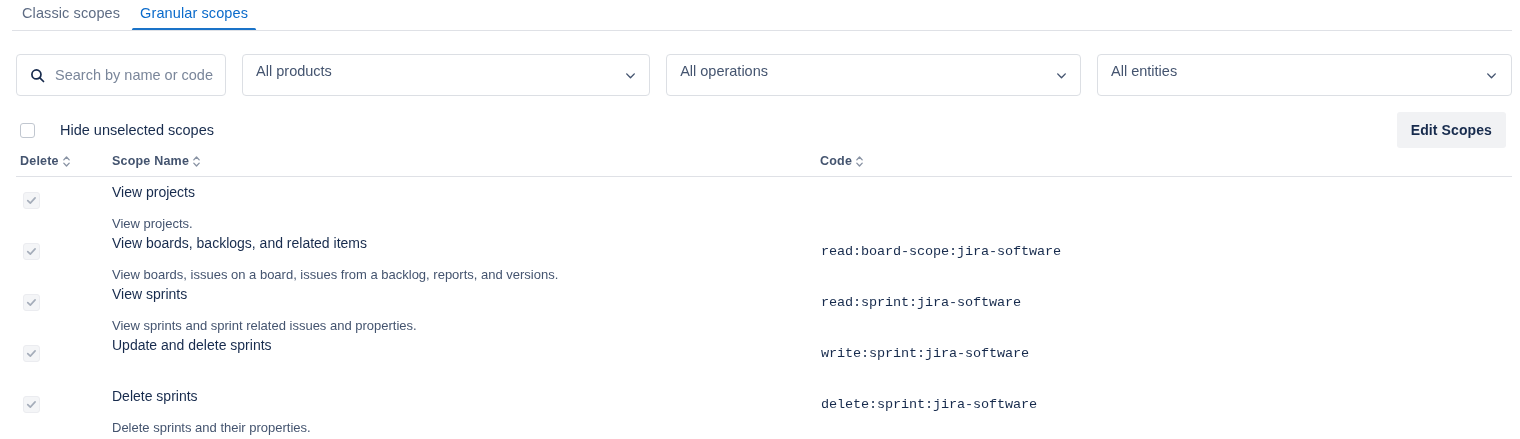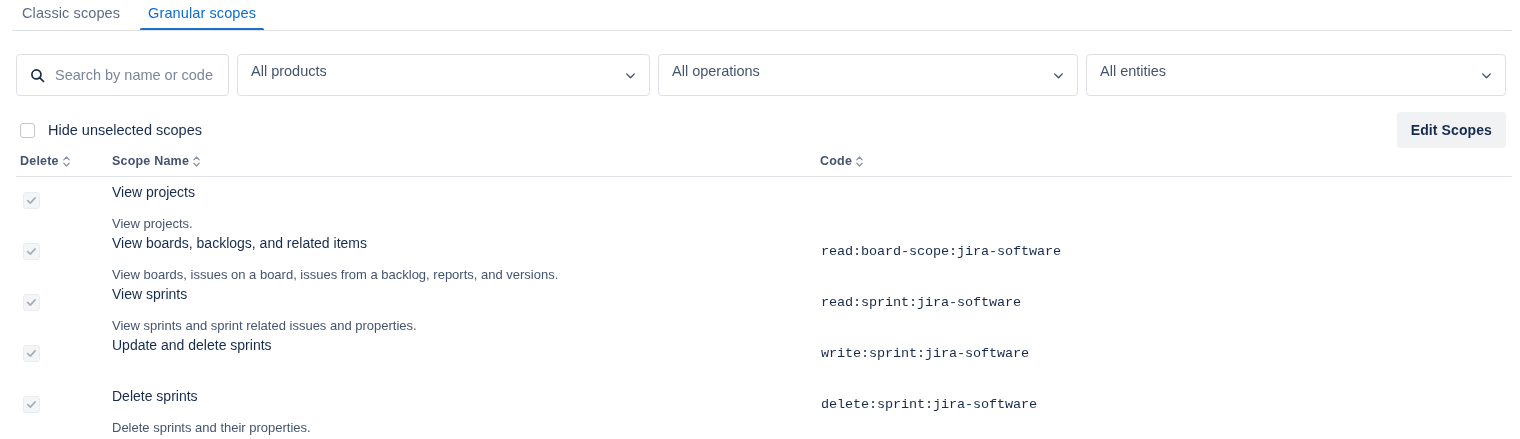--- a/index.html
+++ b/index.html
@@ -14,21 +14,21 @@
     overflow: hidden;
   }
 
   
   .tabbar {
     position: relative;
     height: 31px;
     padding: 0 0 0 12px;
     display: flex;
     align-items: flex-start;
-    gap: 8px;
+    gap: 0;
   }
   .tab {
     position: relative;
     font-size: 14.5px;
     line-height: 1;
     padding: 6px 10px 10px 10px;
     color: #5E6C84;
     cursor: pointer;
     white-space: nowrap;
     letter-spacing: 0.1px;
@@ -89,38 +89,40 @@
     border-radius: 4px;
     background: #fff;
     display: flex;
     align-items: center;
     padding: 0 34px 8px 13px;
     font-size: 14.5px;
     color: #44546F;
     cursor: pointer;
     user-select: none;
     white-space: nowrap;
+    margin-left: 8px;
   }
   .select-products { width: 413px; }
   .select-operations { width: 420px; }
   .select-entities { width: 420px; }
   .chevron {
     position: absolute;
     right: 12px; top: 50%;
     transform: translateY(-50%);
     width: 14px; height: 14px;
     display: flex; align-items: center; justify-content: center;
   }
 
   
   .hiderow {
     display: flex;
     align-items: center;
     padding: 16px 14px 0 20px;
     height: 52px;
+    gap: 12px;
   }
   .checkbox-hide {
     width: 15px; height: 15px;
     border: 1.5px solid #C1C7D0;
     border-radius: 3px;
     background: #fff;
     cursor: pointer;
     flex: 0 0 auto;
   }
   .hide-label {

